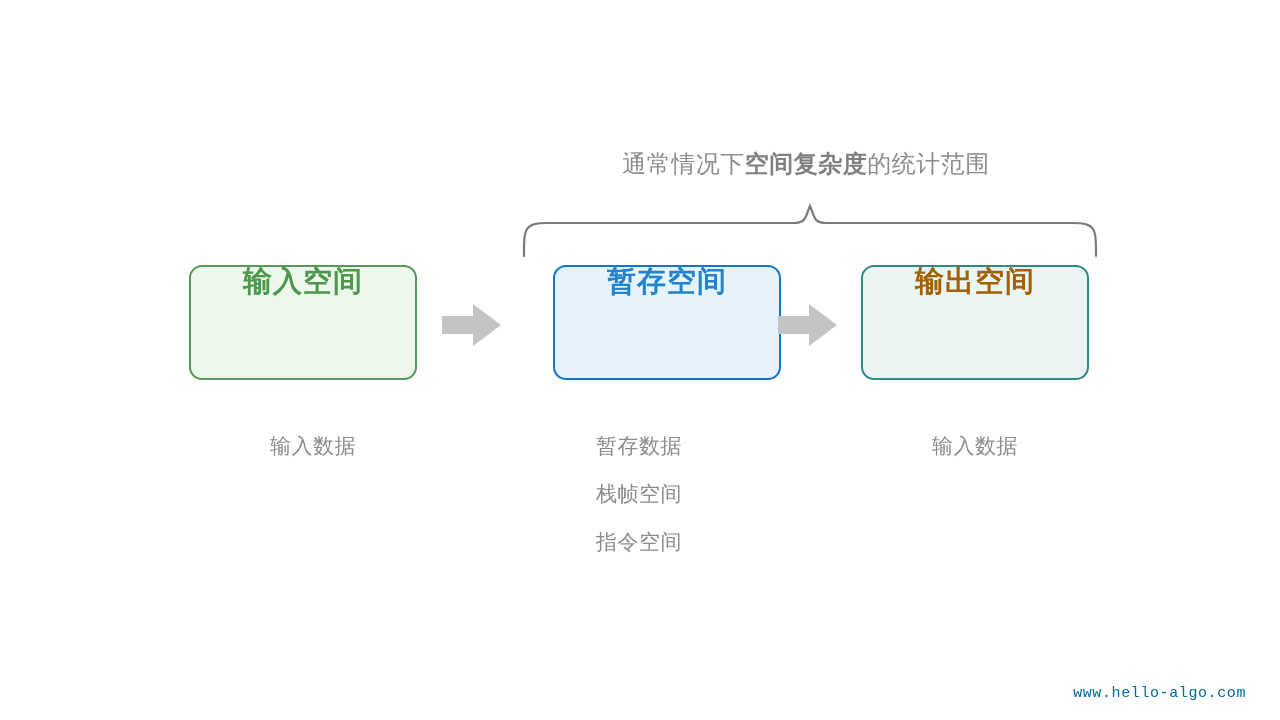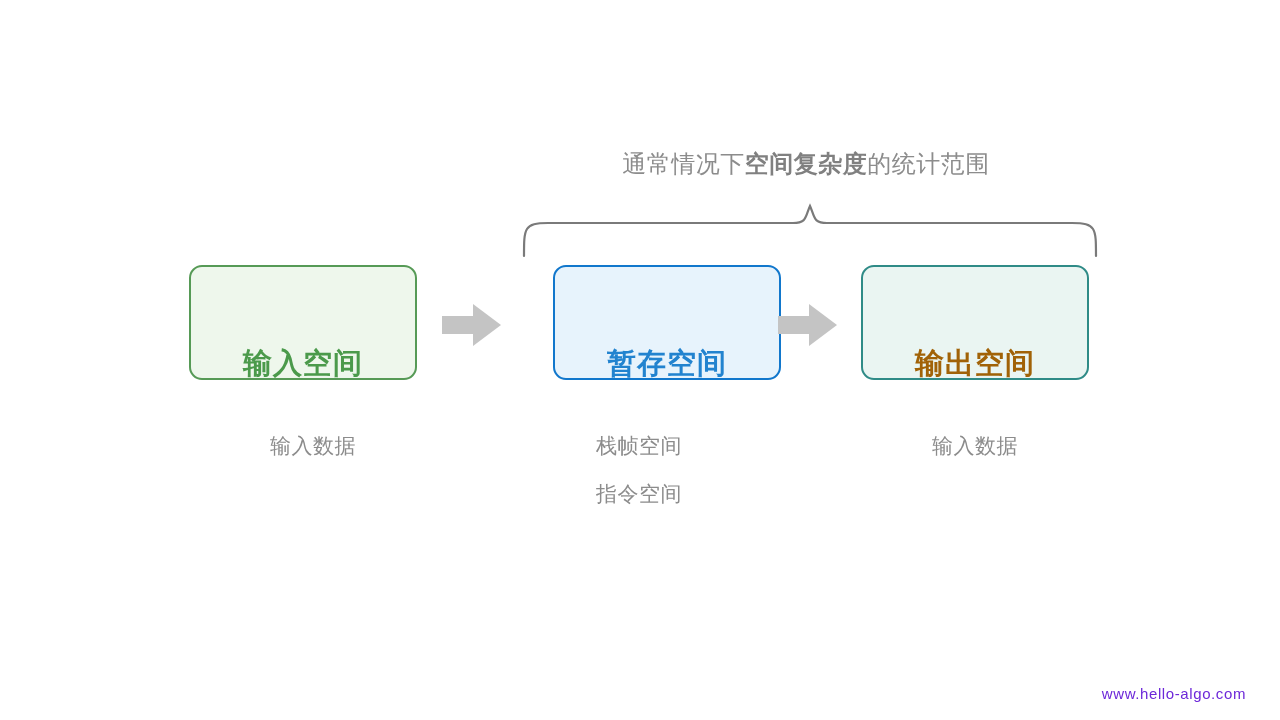--- a/index.html
+++ b/index.html
@@ -58,21 +58,21 @@
   .space-box {
     position: absolute;
     top: 265px;
     width: 228px;
     height: 115px;
     border-radius: 13px;
     border-style: solid;
     border-width: 2px;
     box-sizing: border-box;
     display: flex;
-    align-items: flex-end;
+    align-items: flex-start;
     justify-content: center;
   }
   .space-box .box-label {
     font-size: 29px;
     font-weight: bold;
     letter-spacing: 1px;
     line-height: 1;
   }
 
   #box-input   { left: 189px; border-color: #569a56; background: #eef7ec; }
@@ -108,22 +108,22 @@
   #sub-input  { left: 199px; }
   #sub-temp   { left: 525px; }
   #sub-output { left: 861px; }
   .sub-labels .sub-line { display: block; white-space: nowrap; }
 
   
   .watermark {
     position: absolute;
     right: 34px;
     bottom: 18px;
-    color: #6d28d9;
-    font-family: Liberation Sans, sans-serif;
+    color: #0369a1;
+    font-family: Liberation Mono, monospace;
     font-size: 15px;
     letter-spacing: 0.6px;
     white-space: nowrap;
   }
 </style>
 </head>
 <body>
 
 <div id="canvas">
 
@@ -159,20 +159,21 @@
 
   <div class="space-box" id="box-output">
     <span class="box-label">输出空间</span>
   </div>
 
   <div class="sub-labels" id="sub-input">
     <span class="sub-line">输入数据</span>
   </div>
 
   <div class="sub-labels" id="sub-temp">
+    <span class="sub-line">暂存数据</span>
     <span class="sub-line">栈帧空间</span>
     <span class="sub-line">指令空间</span>
   </div>
 
   <div class="sub-labels" id="sub-output">
     <span class="sub-line">输入数据</span>
   </div>
 
   <div class="watermark">www.hello-algo.com</div>
 

